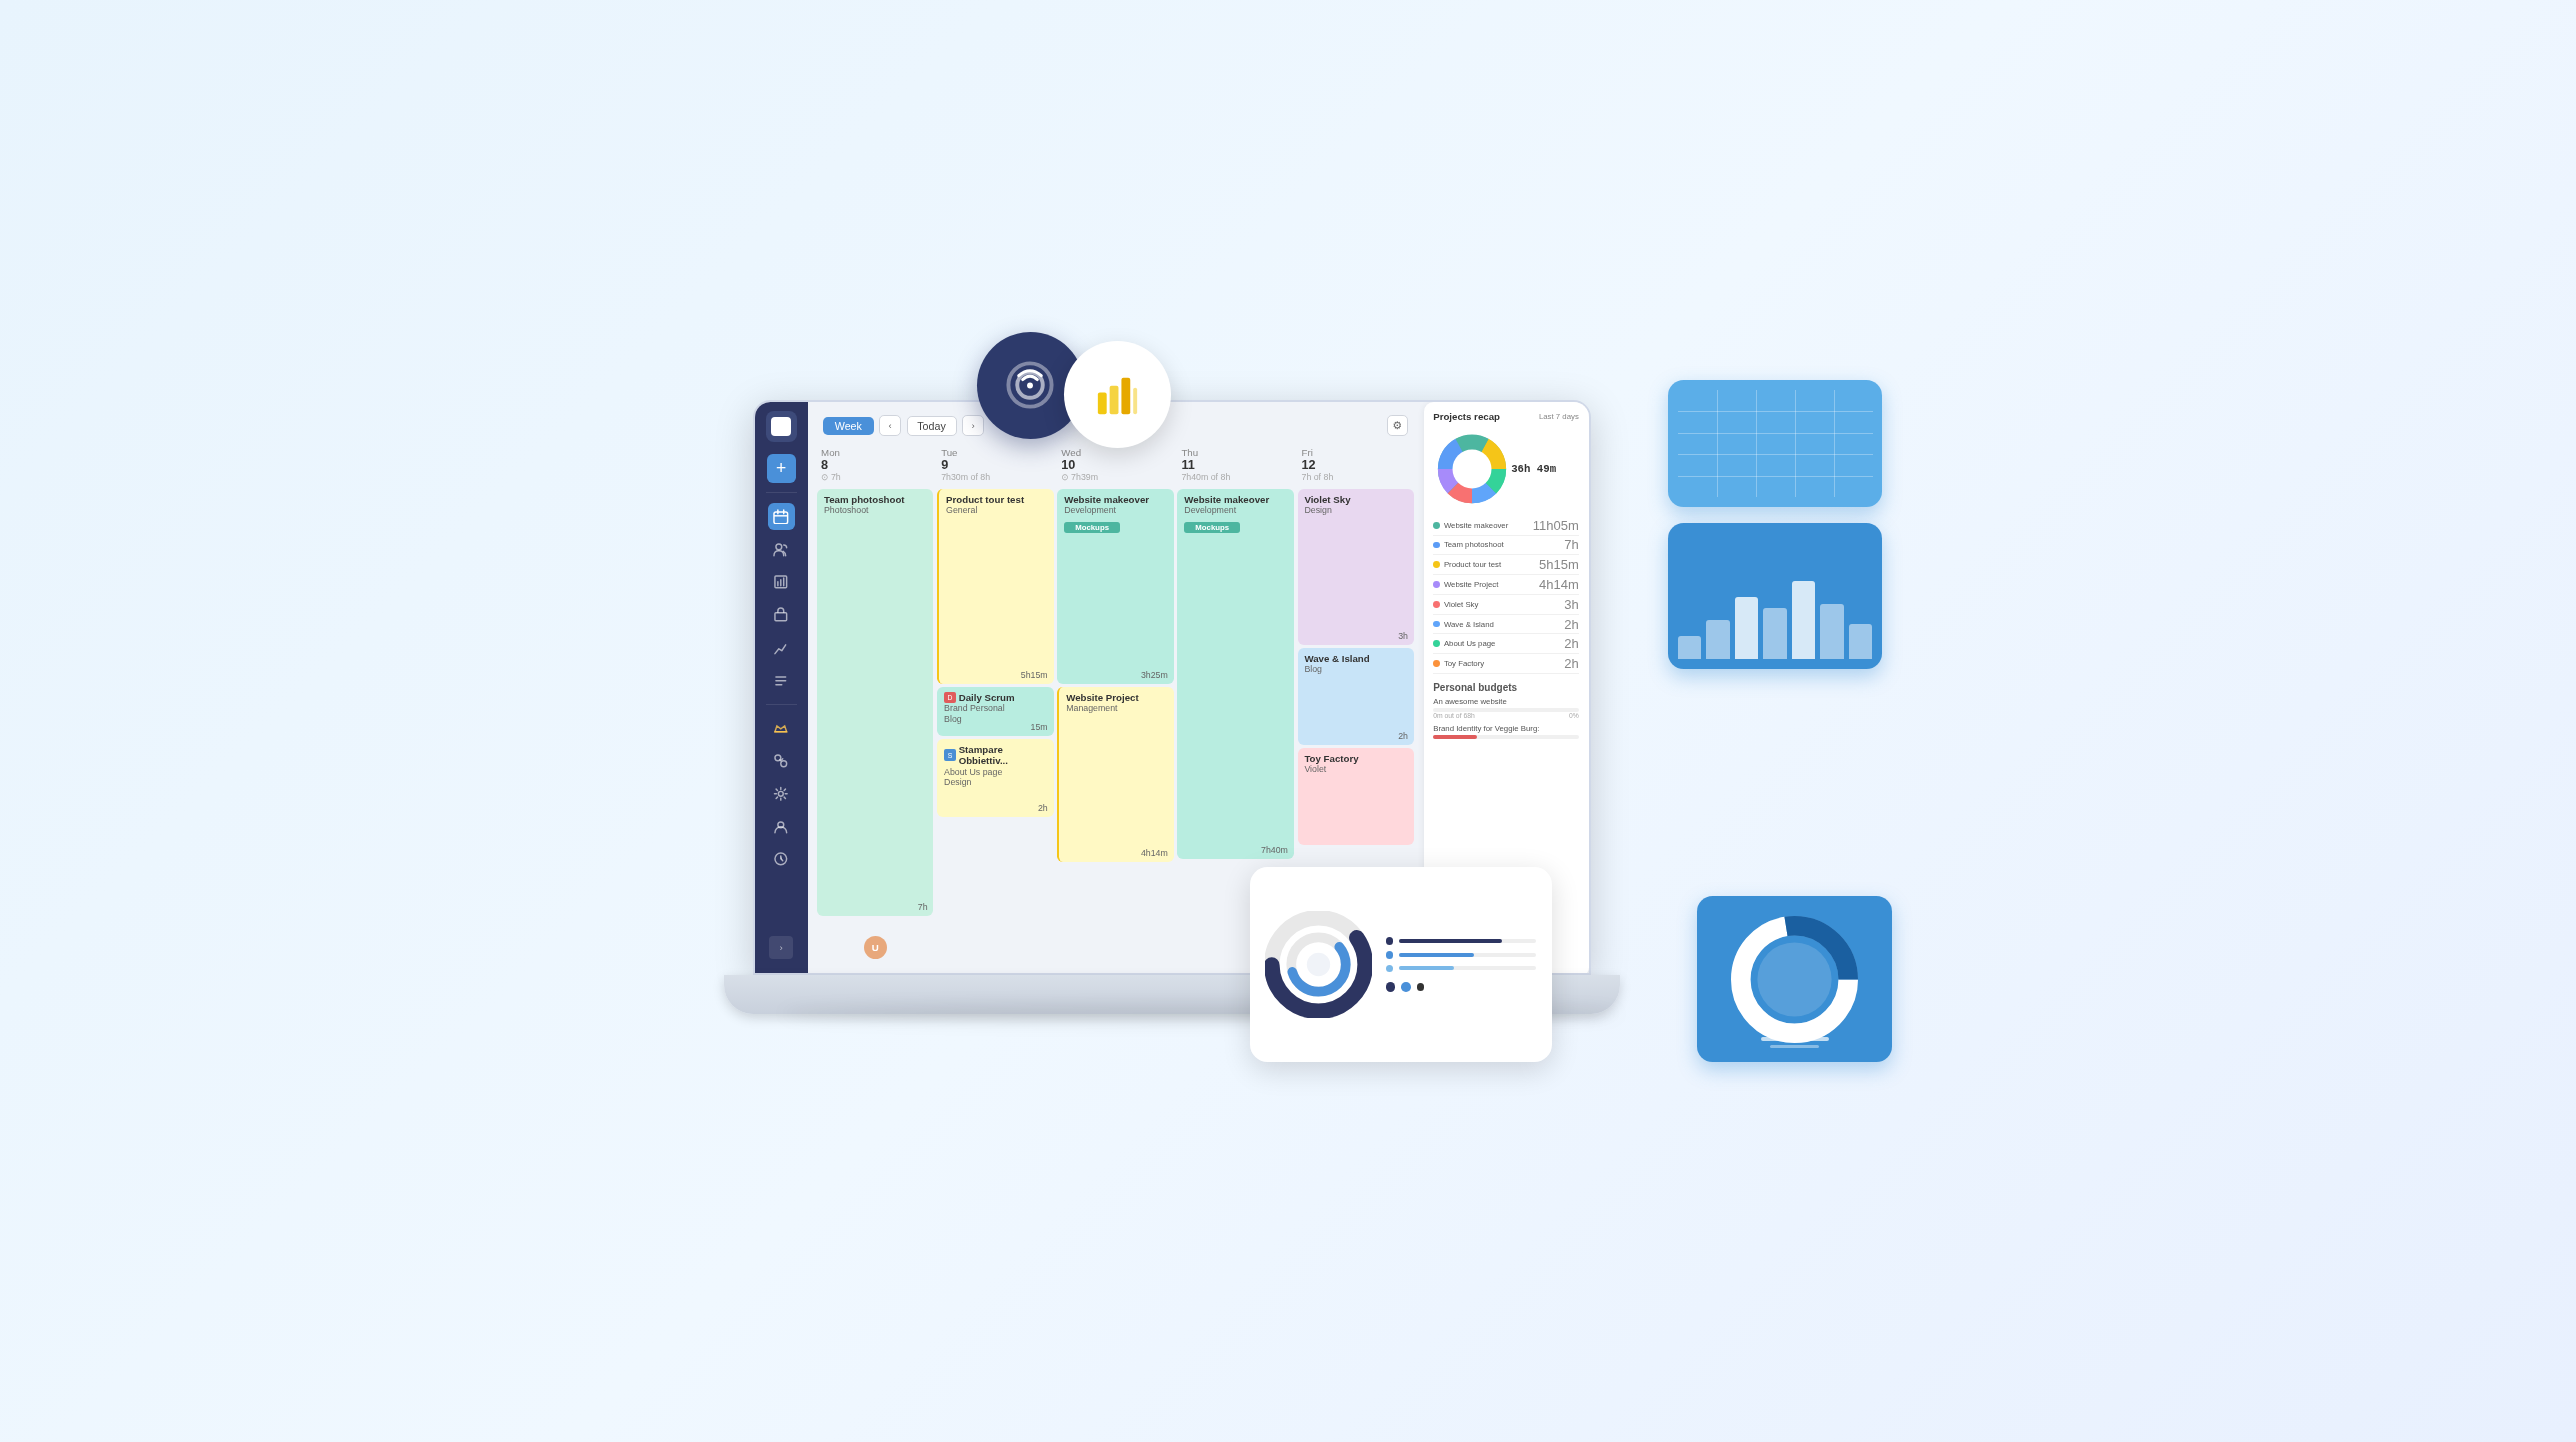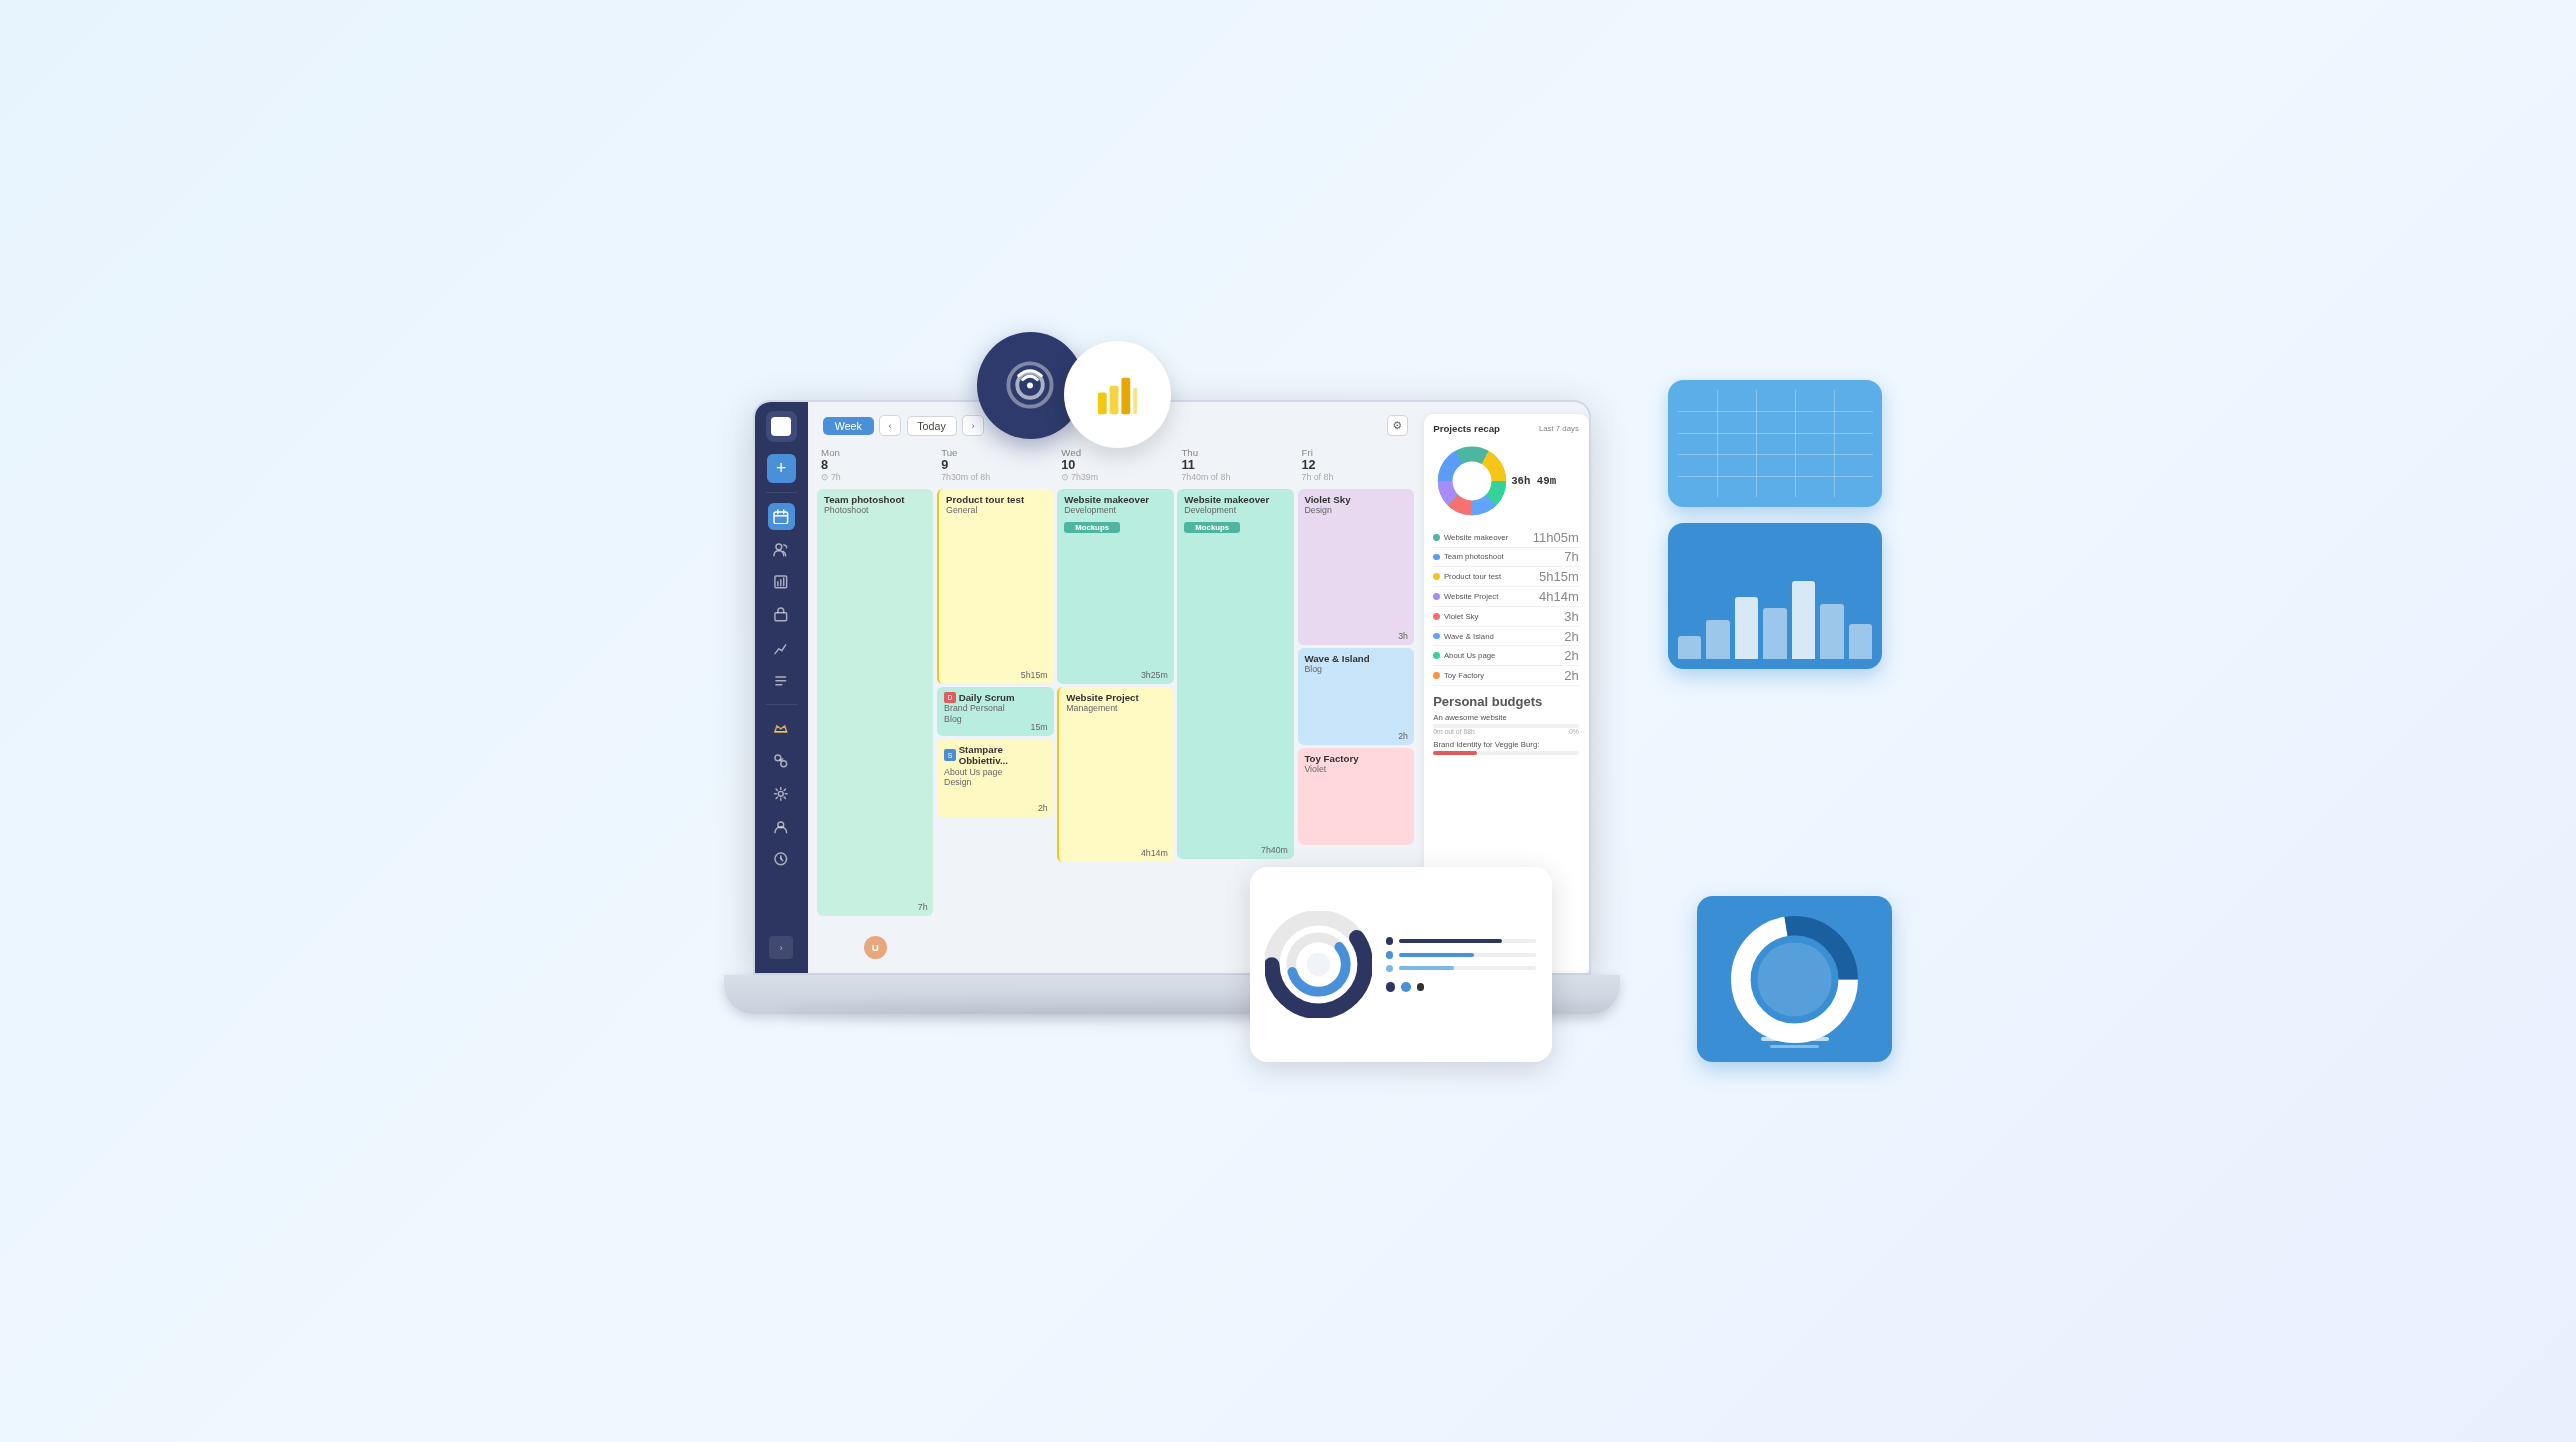--- a/index.html
+++ b/index.html
@@ -269,21 +269,20 @@
     
     .recap {
       width: 165px;
       background: white;
       border-radius: 9.7px;
       padding: 9.7px;
       box-shadow: 0 1.9px 7.8px rgba(0,0,0,0.08);
       overflow-y: auto;
       flex-shrink: 0;
       font-size: 8.8px;
-      margin-top: 12px;
     }
     .recap-header {
       display: flex;
       justify-content: space-between;
       align-items: center;
       margin-bottom: 7.8px;
     }
     .recap-title { font-size: 9.7px; font-weight: 600; color: #333; }
     .recap-period { font-size: 7.8px; color: #888; }
 
@@ -310,21 +309,21 @@
     }
     .project-dot {
       width: 6.8px; height: 6.8px;
       border-radius: 50%;
       flex-shrink: 0;
       margin-right: 3.9px;
     }
     .project-name { flex: 1; color: #555; font-size: 7.8px; }
     .project-hours { color: #888; font-size: 13px; }
 
-    .section-title { font-size: 13px; font-weight: 600; color: #555; margin: 7.8px 0 3.9px; }
+    .section-title { font-size: 10px; font-weight: 600; color: #555; margin: 7.8px 0 3.9px; }
 
     .budget-item { margin-bottom: 5.8px; }
     .budget-name { font-size: 7.8px; color: #555; margin-bottom: 1.9px; }
     .budget-bar-bg { height: 3.9px; background: #f0f0f0; border-radius: 1.9px; }
     .budget-bar { height: 3.9px; background: #4a90d9; border-radius: 1.9px; }
     .budget-info { display: flex; justify-content: space-between; font-size: 6.8px; color: #aaa; }
 
     
     .icon-circle-dark {
       position: absolute;

